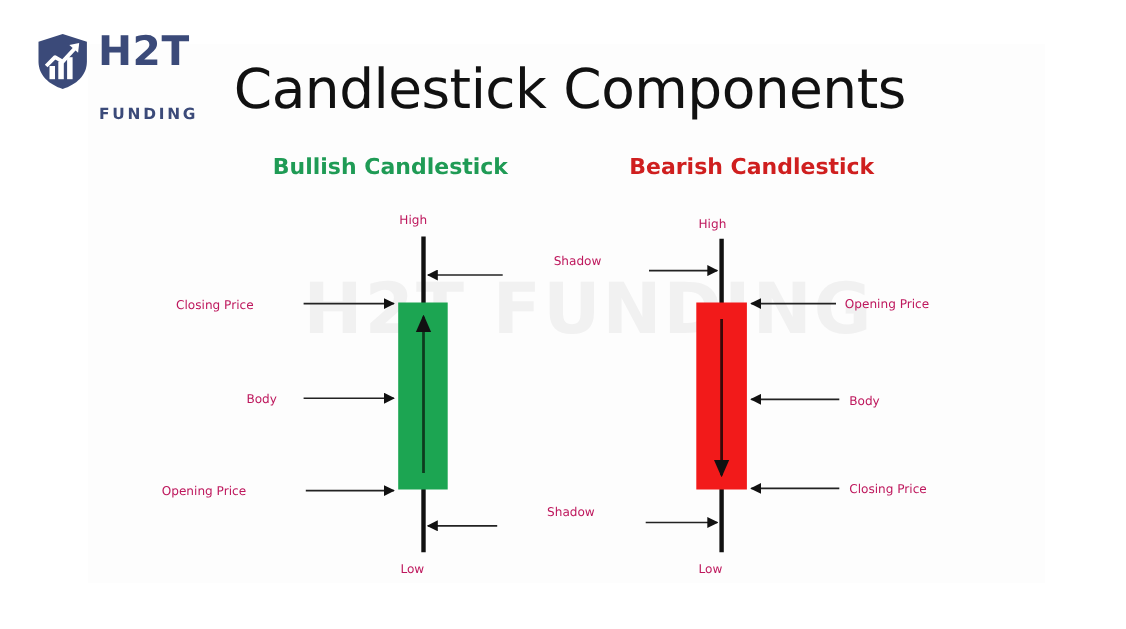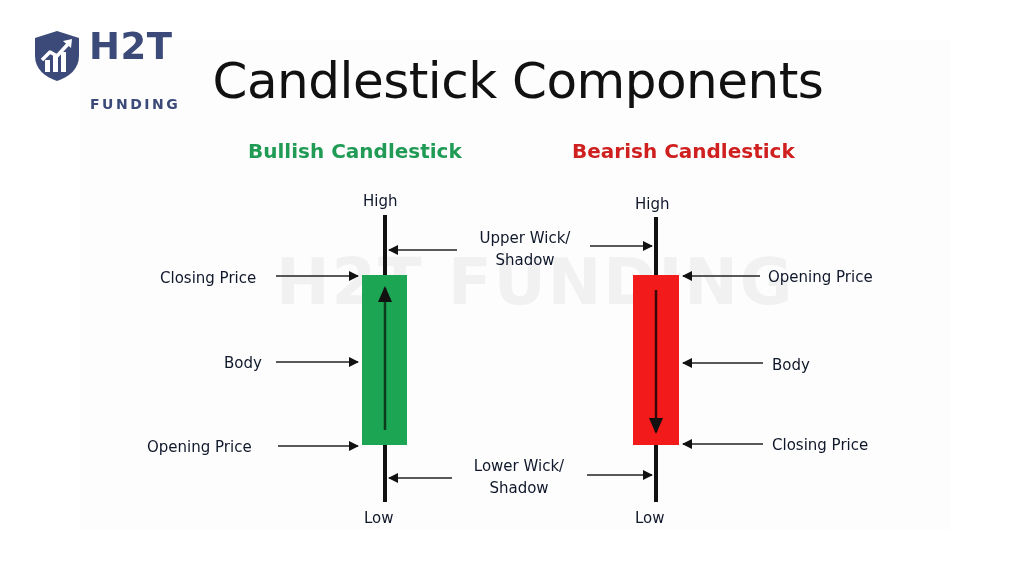--- a/index.html
+++ b/index.html
@@ -36,22 +36,22 @@
   }
   .sub-bull { left: 248px; color: #1f9b55; }
   .sub-bear { left: 572px; color: #cf1f1f; }
   .watermark {
     position: absolute; left: 276px; top: 247px;
     font-family: "DejaVu Sans", sans-serif; font-weight: bold; font-size: 64px;
     line-height: 70px; color: #f1f1f1; letter-spacing: 2px; white-space: nowrap;
   }
   .diagram { position: absolute; left: 0; top: 0; width: 1024px; height: 572px; }
   .lbl {
-    position: absolute; font-family: "DejaVu Sans", sans-serif; font-size: 15px;
-    line-height: 22px; color: #0f172a; white-space: nowrap;
+    position: absolute; font-family: "DejaVu Sans", sans-serif; font-size: 11px;
+    line-height: 22px; color: #be185d; white-space: nowrap;
   }
   .lbl.center { text-align: center; }
 </style>
 </head>
 <body>
 
 <div class="panel"></div>
 
 <div class="logo">
   <svg class="logo-shield" viewBox="0 0 48 52">
@@ -110,25 +110,23 @@
   <line x1="763" y1="444" x2="683" y2="444" stroke="#222" stroke-width="1.5" marker-end="url(#ah)"></line>
 </svg>
 
 <div class="lbl" style="left:363px; top:190px;">High</div>
 <div class="lbl" style="left:160px; top:267px;">Closing Price</div>
 <div class="lbl" style="left:224px; top:352px;">Body</div>
 <div class="lbl" style="left:147px; top:436px;">Opening Price</div>
 <div class="lbl" style="left:364px; top:507px;">Low</div>
 
 <div class="lbl center" style="left:460px; top:227px; width:130px;">
-  <div>Upper Wick/</div>
   <div>Shadow</div>
 </div>
 <div class="lbl center" style="left:454px; top:455px; width:130px;">
-  <div>Lower Wick/</div>
   <div>Shadow</div>
 </div>
 
 <div class="lbl" style="left:635px; top:193px;">High</div>
 <div class="lbl" style="left:768px; top:266px;">Opening Price</div>
 <div class="lbl" style="left:772px; top:354px;">Body</div>
 <div class="lbl" style="left:772px; top:434px;">Closing Price</div>
 <div class="lbl" style="left:635px; top:507px;">Low</div>
 
 </body></html>

